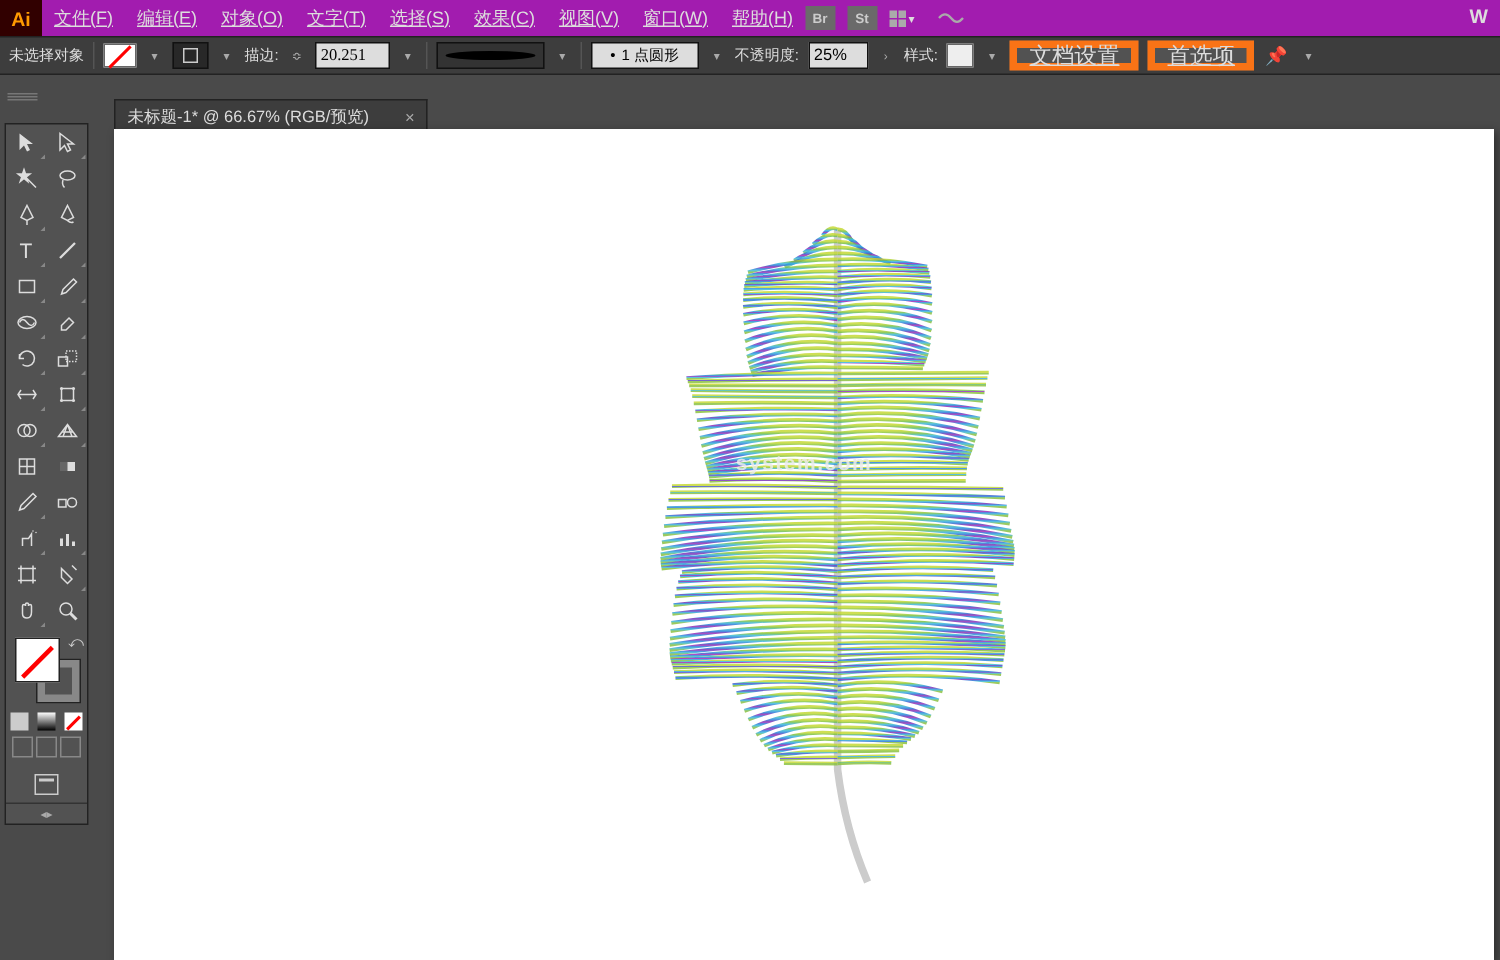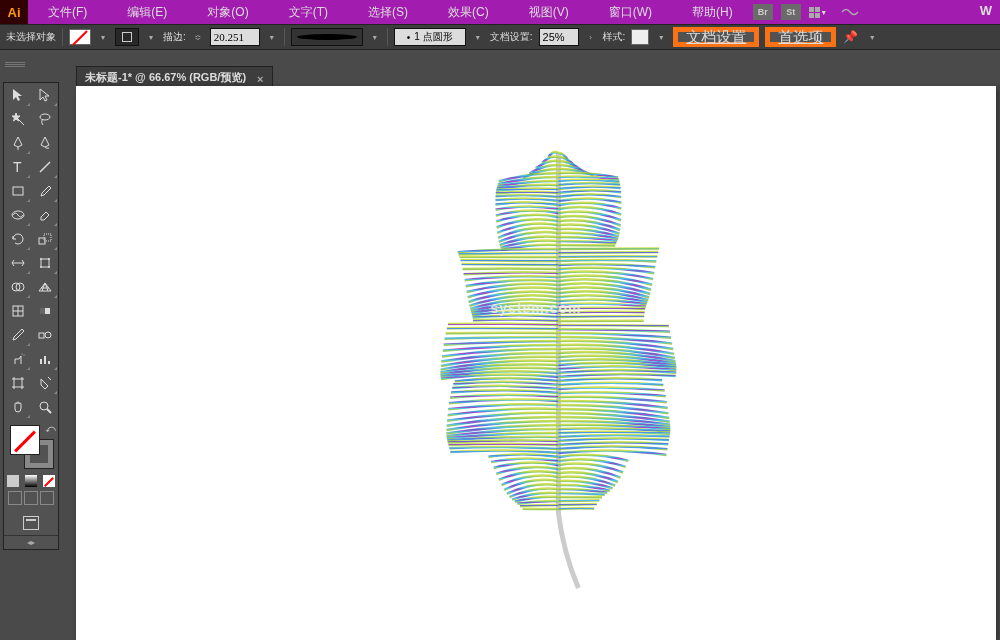--- a/index.html
+++ b/index.html
@@ -1,21 +1,21 @@
 <!DOCTYPE html>
 <html><head>
   <meta charset="utf-8">
   <style>
     * { margin: 0; padding: 0; box-sizing: border-box; font-family: "Microsoft YaHei", sans-serif; }
     body { background: #4a4a4a; overflow: hidden; width: 1000px; height: 640px; position: relative; }
     
     
     .menubar { height: 24px; background: #a21caf; display: flex; align-items: center; padding-left: 0; color: #ddd; font-size: 12px; }
     .app-icon { width: 28px; height: 24px; background: #310000; color: #ff9a00; display: flex; align-items: center; justify-content: center; font-weight: bold; font-size: 13px; }
-    .menu-item { padding: 0 20px; cursor: pointer; }
+    .menu-item { padding: 0 8px; cursor: pointer; text-decoration: underline; }
     .menu-right { display: flex; gap: 8px; align-items: center; }
     .menu-box { width: 20px; height: 16px; background: #6a6a6a; color: #ccc; display: inline-flex; align-items: center; justify-content: center; font-size: 9px; font-weight: bold; }
     .workspace-dd { width: 24px; height: 16px; display: flex; align-items: center; gap: 2px; }
     .ws-grid { display: inline-flex; flex-direction: column; gap: 1px; }
     .ws-row { display: flex; gap: 1px; }
     .ws-sq { width: 5px; height: 5px; background: #aaa; }
     .menu-far-right { position: absolute; right: 8px; top: 3px; color: #ddd; font-size: 13px; font-weight: bold; }
     
     
     .controlbar { height: 26px; background: #3d3d3d; border-top: 1px solid #222; border-bottom: 1px solid #222; display: flex; align-items: center; padding: 0 6px; gap: 6px; color: #ddd; font-size: 11px; }
@@ -30,21 +30,21 @@
     .profile-box { width: 72px; height: 18px; background: #333; border: 1px solid #111; display: flex; align-items: center; justify-content: center; }
     .profile-shape { width: 60px; height: 6px; background: #000; border-radius: 50%; }
     .brush-box { width: 72px; height: 18px; background: #ddd; color: #000; border: 1px solid #111; display: flex; align-items: center; justify-content: center; font-size: 10px; }
     .opacity-input { width: 40px; height: 18px; background: #ddd; color: #000; border: 1px solid #111; padding: 0 3px; font-size: 11px; }
     .style-swatch { width: 18px; height: 16px; background: #eee; border: 1px solid #666; }
     .ctrl-btn { height: 20px; padding: 0 8px; background: #525252; border: 5px solid #f97316; color: #ddd; font-size: 15px; display: inline-flex; align-items: center; cursor: pointer; text-decoration: underline; }
     .pin-icon { width: 18px; height: 18px; display: inline-flex; align-items: center; justify-content: center; color: #aaa; font-size: 12px; }
     .drag-handle { position: absolute; left: 5px; top: 62px; width: 20px; height: 6px; display: flex; flex-direction: column; gap: 1px; }
     .drag-line { height: 1px; background: #777; }
     .tab-strip { position: absolute; left: 76px; top: 64px; height: 24px; display: flex; align-items: flex-end; }
-    .doc-tab { height: 22px; background: #3d3d3d; color: #ddd; font-size: 11px; padding: 3px 8px; display: flex; align-items: flex-end; gap: 11px; border: 1px solid #222; border-bottom: none; font-weight: bold; }
+    .doc-tab { height: 22px; background: #3d3d3d; color: #ddd; font-size: 11px; padding: 3px 8px; display: flex; align-items: flex-end; gap: 24px; border: 1px solid #222; border-bottom: none; }
     .tab-close { font-size: 11px; cursor: pointer; color: #aaa; }
     
     
     .toolbox { position: absolute; left: 3px; top: 82px; width: 56px; background: #525252; border: 1px solid #222; display: flex; flex-wrap: wrap; }
     .tool { width: 27px; height: 24px; display: flex; align-items: center; justify-content: center; color: #ddd; cursor: pointer; position: relative; }
     .tool svg { width: 16px; height: 16px; }
     .tool-corner { position: absolute; right: 1px; bottom: 1px; width: 0; height: 0; border-right: 3px solid #888; border-top: 3px solid transparent; }
     
     
     .fillstroke { width: 56px; height: 48px; position: relative; margin-top: 4px; }
@@ -134,21 +134,21 @@
   <div class="profile-box">
       <div class="profile-shape"></div>
     </div>
   <span class="dropdown-arrow">▾</span>
   <div class="sep"></div>
   <div class="brush-box">
       <span style="margin-right:4px;">•</span>
       <span>1 点圆形</span>
     </div>
   <span class="dropdown-arrow">▾</span>
-  <span class="ctrl-label">文档设置:</span>
+  <span class="ctrl-label">不透明度:</span>
   <input class="opacity-input" value="25%" style="">
   <span class="dropdown-arrow">›</span>
   <span class="ctrl-label">样式:</span>
   <div class="style-swatch"></div>
   <span class="dropdown-arrow">▾</span>
   <div class="ctrl-btn">文档设置</div>
   <div class="ctrl-btn">首选项</div>
   <div class="pin-icon">📌</div>
   <span class="dropdown-arrow">▾</span>
 </div>

